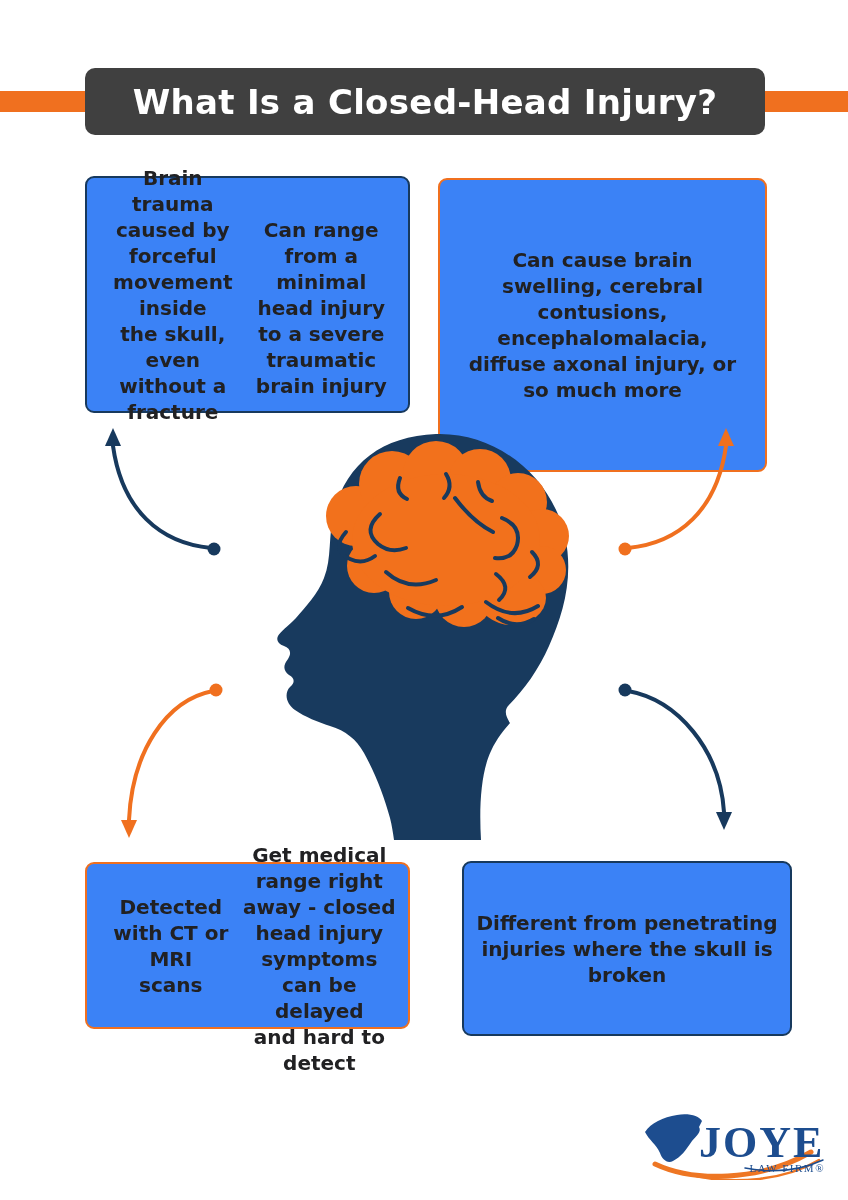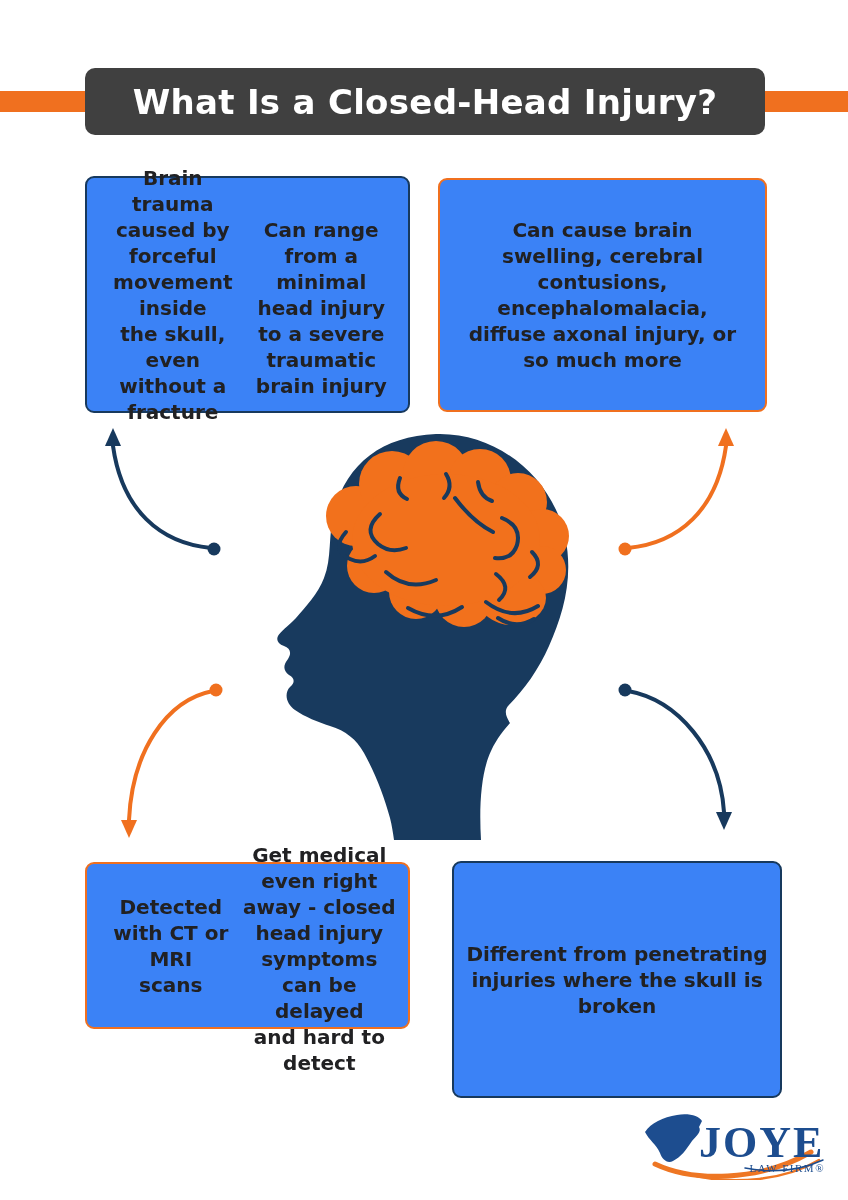--- a/index.html
+++ b/index.html
@@ -24,23 +24,23 @@
     padding:10px 12px;text-align:center;
   }
   .infobox p{
     margin:0;font-weight:700;font-size:20px;line-height:26px;color:#212123;
     white-space:pre-line;font-family:"DejaVu Sans","Liberation Sans",sans-serif;
   }
   .infobox p + p{margin-top:26px;}
   .navy-border{border:2px solid #17395d;}
   .orange-border{border:2px solid #f0701f;}
   .box-tl{left:85px;top:176px;width:325px;height:237px;}
-  .box-tr{left:438px;top:178px;width:329px;height:234px;}
+  .box-tr{left:438px;top:178px;width:329px;height:294px;}
   .box-bl{left:85px;top:862px;width:325px;height:167px;}
-  .box-br{left:452px;top:861px;width:330px;height:237px;}
+  .box-br{left:462px;top:861px;width:330px;height:175px;}
   
   .overlay{position:absolute;left:0;top:0;width:848px;height:1200px;pointer-events:none;}
   .head-svg{position:absolute;left:250px;top:420px;width:360px;height:420px;}
   
   .logo{position:absolute;right:15px;bottom:20px;width:192px;height:72px;}
 </style>
 </head>
 <body>
 
 <div class="page">
@@ -65,21 +65,21 @@
 swelling, cerebral
 contusions,
 encephalomalacia,
 diffuse axonal injury, or
 so much more</p>
   </div>
 
   <div class="infobox orange-border box-bl">
     <p>Detected with CT or MRI
 scans</p>
-    <p>Get medical even right
+    <p>Get medical range right
 away - closed head injury
 symptoms can be delayed
 and hard to detect</p>
   </div>
 
   <div class="infobox navy-border box-br">
     <p>Different from penetrating
 injuries where the skull is
 broken</p>
   </div>

